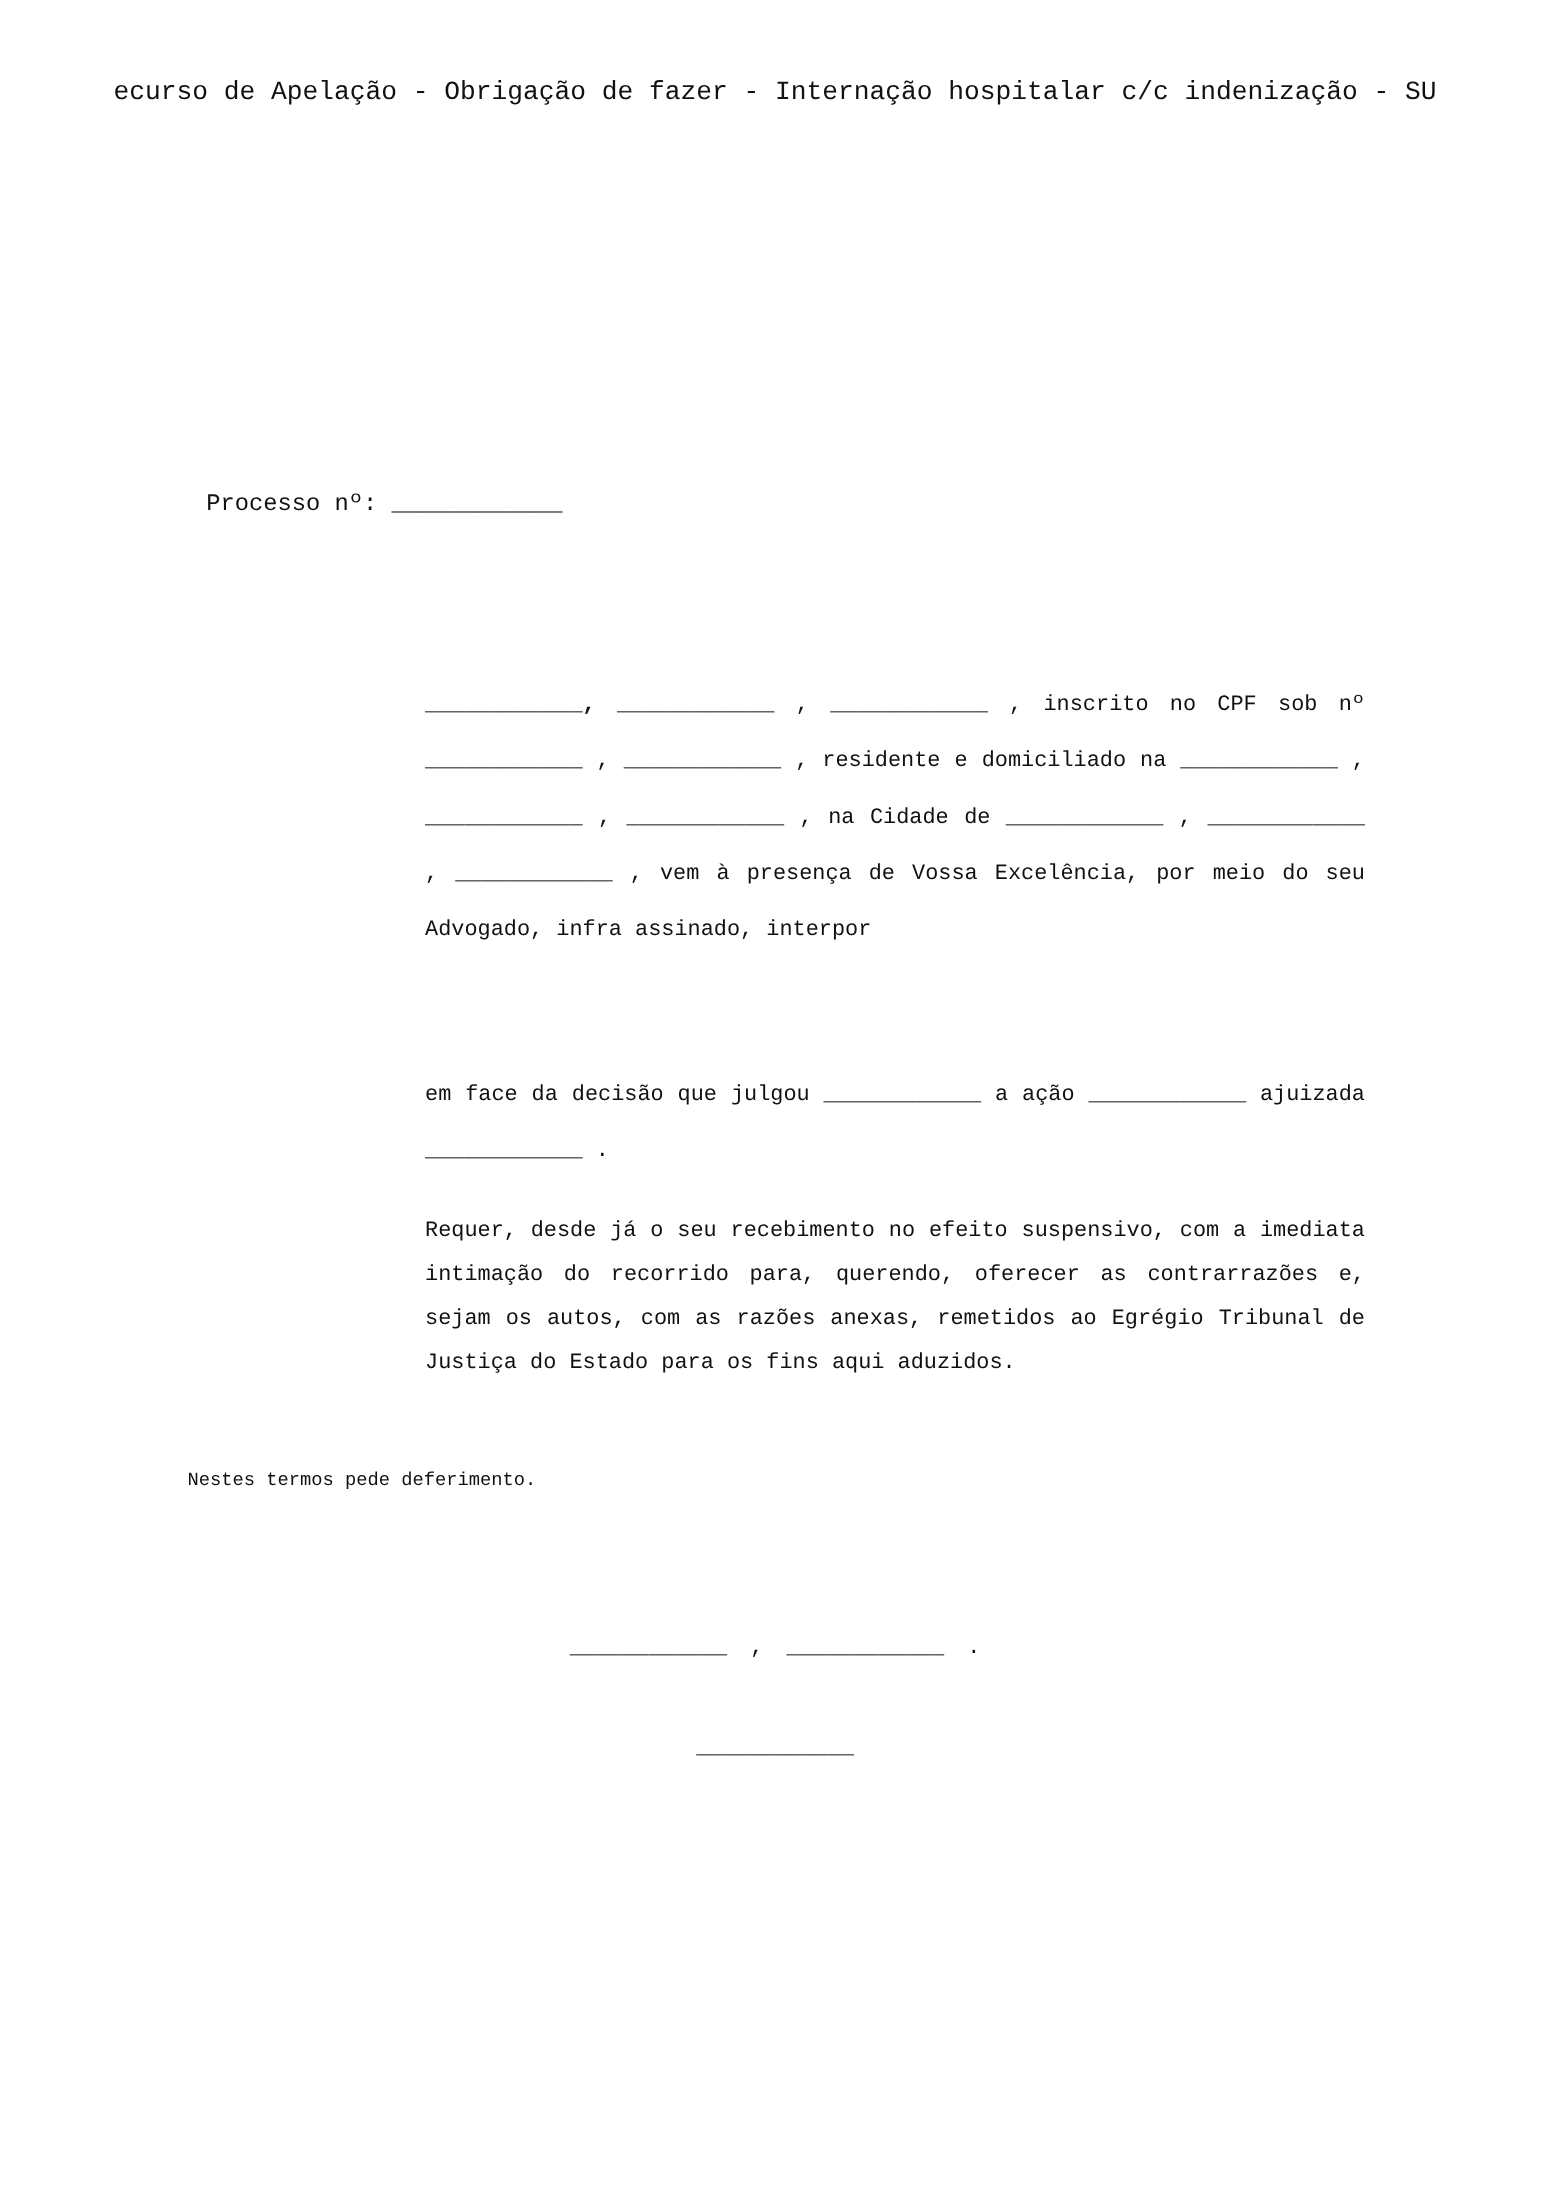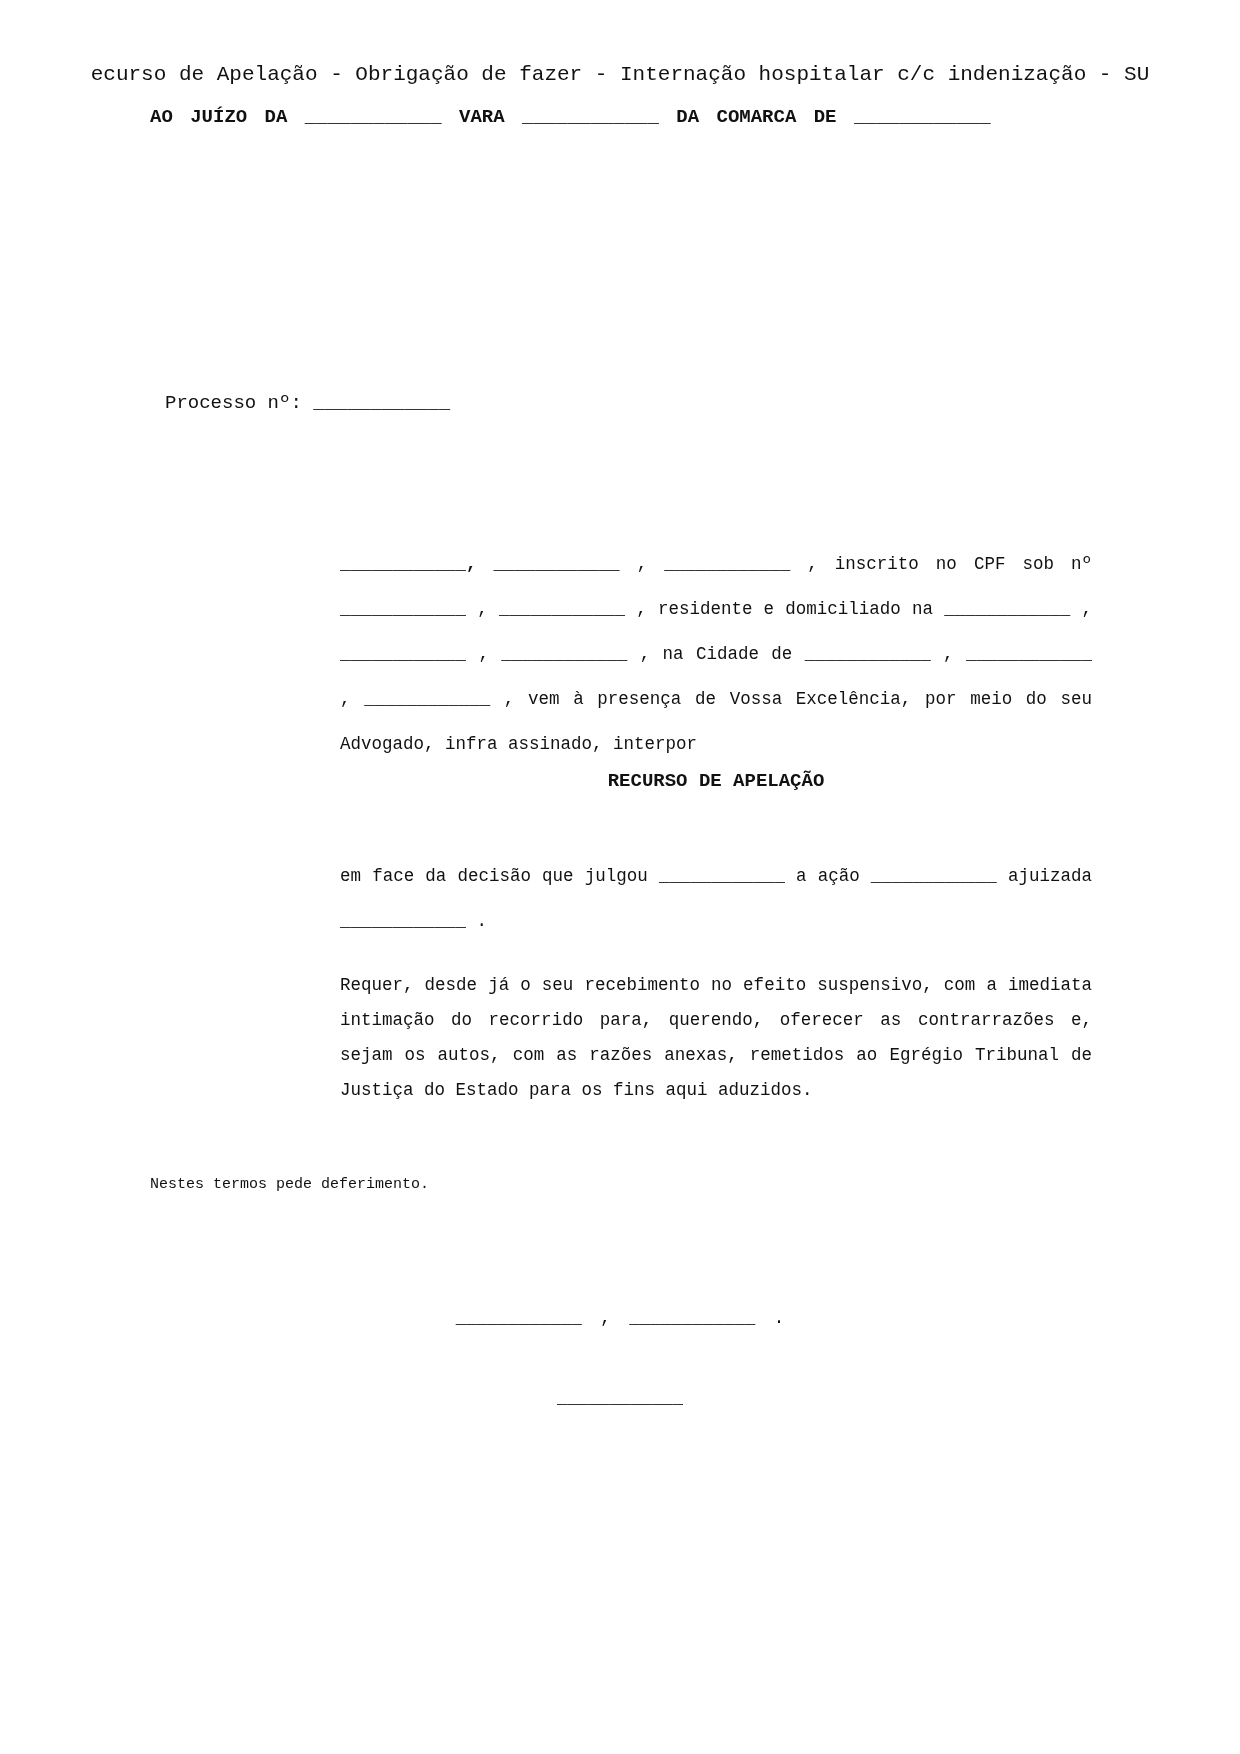--- a/index.html
+++ b/index.html
@@ -105,29 +105,27 @@
     font-size: 20px;
   }
 </style>
 </head>
 <body>
 
 <div class="page">
 
   <div class="header-title">ecurso de Apelação - Obrigação de fazer - Internação hospitalar c/c indenização - SU</div>
 
-  <div class="court-line">AO JUÍZO DA ____________ VARA ____________ DA COMARCA DE ____________</div>
 
   <div class="process-line">Processo nº:  ____________</div>
 
   <p class="indented qualification">
     <span class="name-blank">____________,</span><span> ____________ , ____________ , inscrito no CPF sob nº ____________ , ____________ , residente e domiciliado na ____________ , ____________ , ____________ , na Cidade de ____________ , ____________ , ____________ , vem à presença de Vossa Excelência, por meio do seu Advogado, infra assinado, interpor</span>
   </p>
 
-  <div class="doc-title">RECURSO DE APELAÇÃO</div>
 
   <p class="indented appeal-paragraph">em face da decisão que julgou ____________ a ação ____________ ajuizada ____________ .</p>
 
   <p class="indented request-paragraph">Requer, desde já o seu recebimento no efeito suspensivo, com a imediata intimação do recorrido para, querendo, oferecer as contrarrazões e, sejam os autos, com as razões anexas, remetidos ao Egrégio Tribunal de Justiça do Estado para os fins aqui aduzidos.</p>
 
   <div class="closing-line">Nestes termos pede deferimento.</div>
 
   <div class="date-place-line">____________ ,  ____________  .</div>
 
   <div class="signature-line">____________</div>

